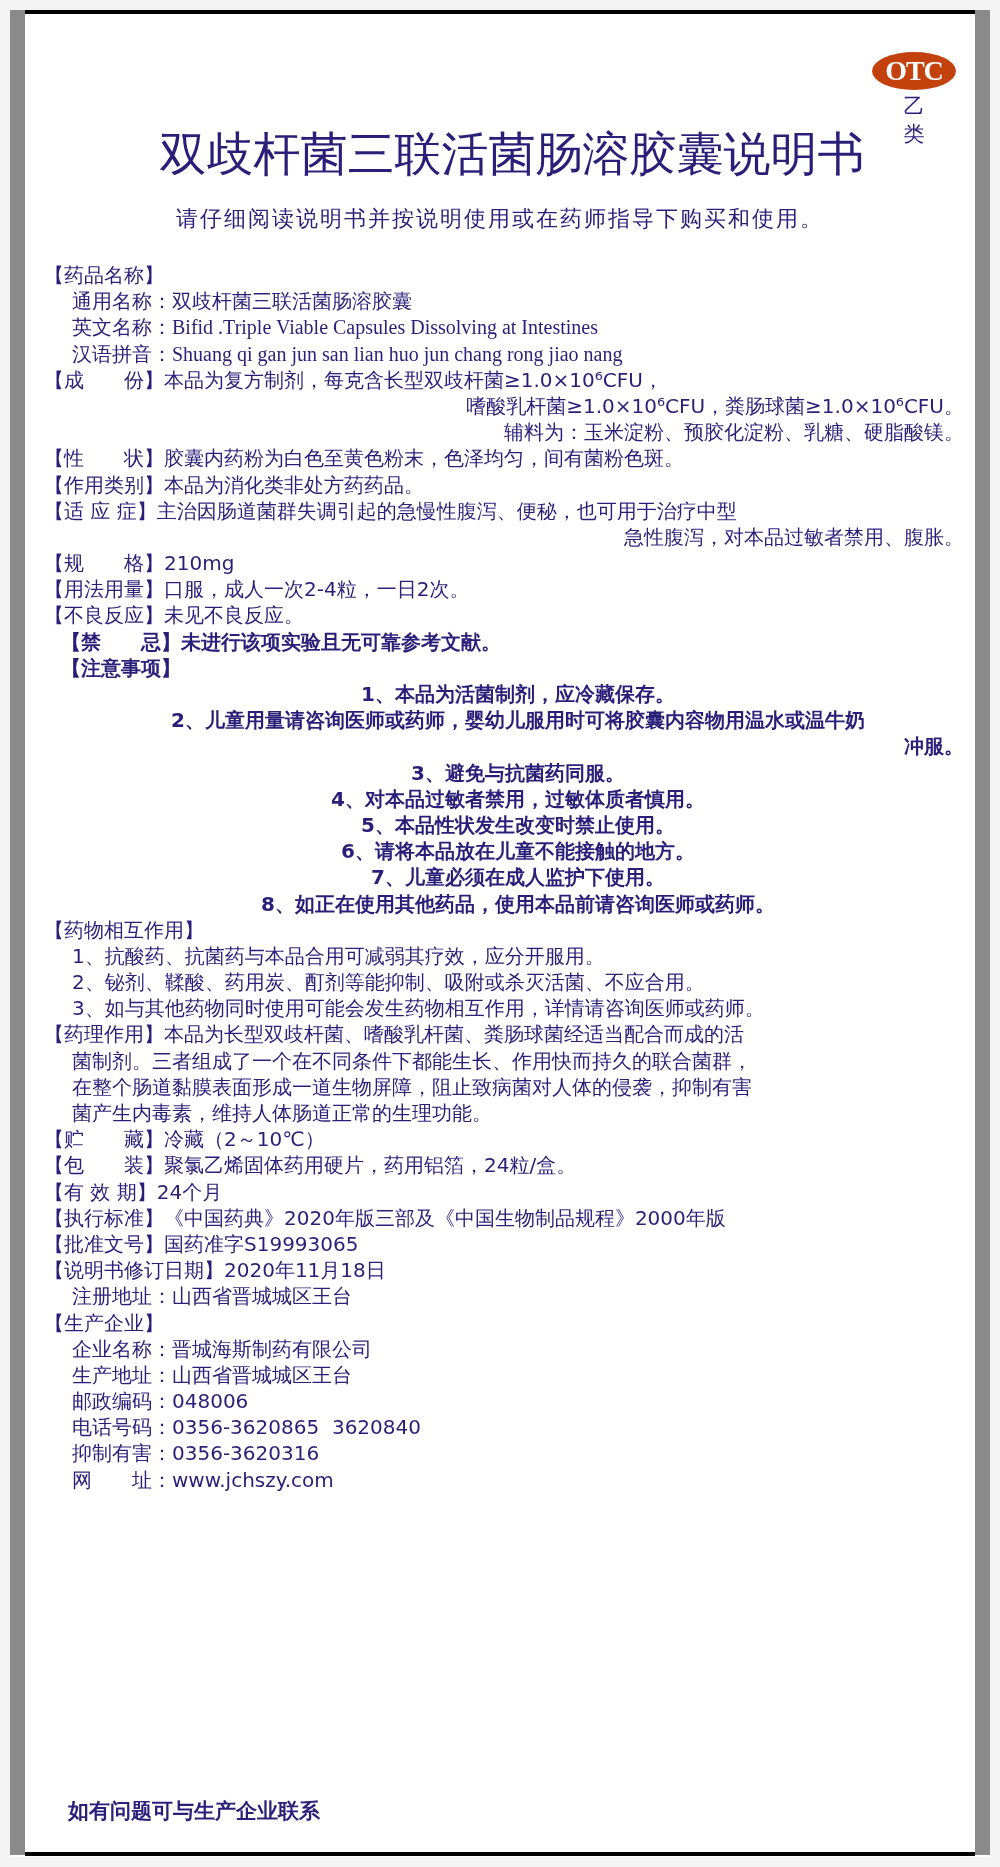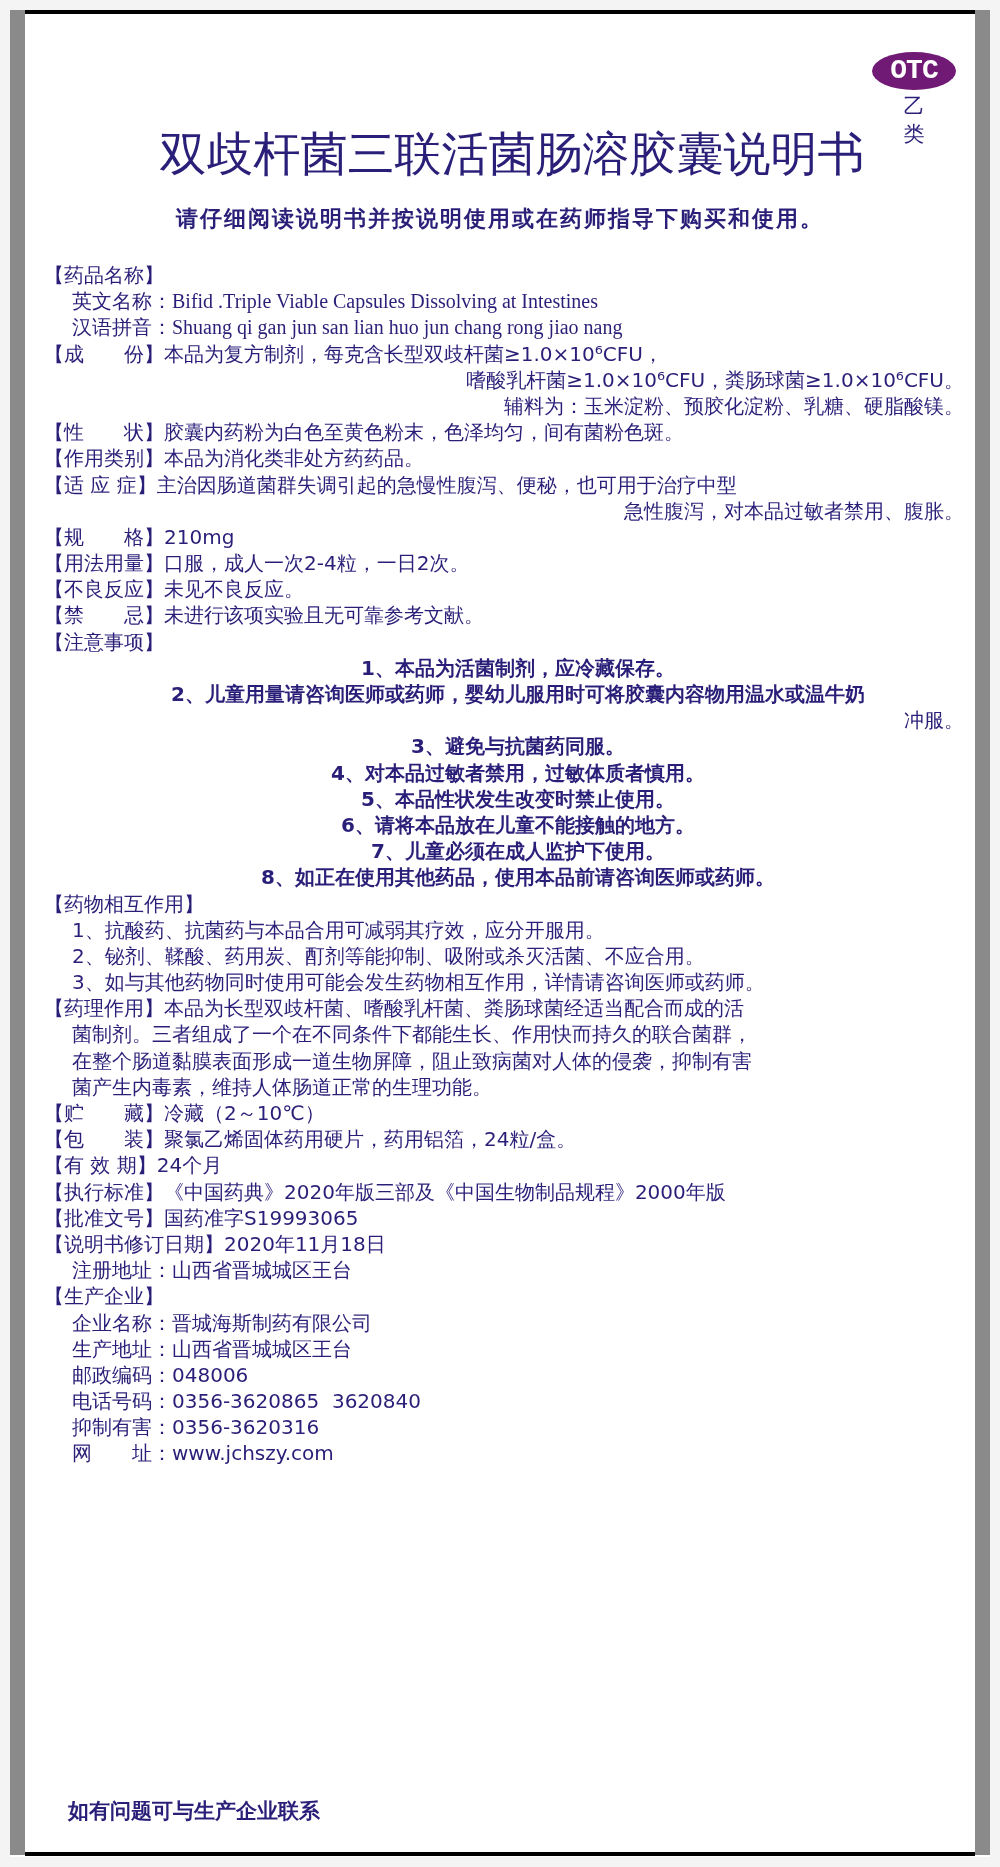--- a/index.html
+++ b/index.html
@@ -13,48 +13,48 @@
   }
   .bar-left { left: 10px; }
   .bar-right { left: 975px; }
   .line-top, .line-bottom {
     position: absolute; left: 25px; width: 950px; height: 4px; background: #000;
   }
   .line-top { top: 10px; }
   .line-bottom { top: 1852px; }
   .otc {
     position: absolute; left: 872px; top: 52px; width: 84px; height: 38px;
-    border-radius: 50%; background: #701a75; color: #fff;
-    font-family: Liberation Mono, monospace; font-weight: bold;
+    border-radius: 50%; background: #c2410c; color: #fff;
+    font-family: Liberation Serif, serif; font-weight: bold;
     font-size: 28px; line-height: 38px; text-align: center; letter-spacing: -1px;
   }
   .otc-class {
     position: absolute; left: 872px; top: 92px; width: 84px; text-align: center;
     font-family: "DejaVu Sans", sans-serif; font-size: 21px; color: #2a1f78; letter-spacing: 10px;
     padding-left: 10px; box-sizing: border-box;
   }
   .title {
     position: absolute; left: 0; top: 124px; width: 1000px; text-align: center;
     font-family: "DejaVu Sans", sans-serif; font-size: 47px; line-height: 60px;
     color: #2a1f78; letter-spacing: 0px; margin-left: 12px;
   }
   .subtitle {
     position: absolute; left: 0; top: 204px; width: 1000px; text-align: center;
-    font-family: "DejaVu Sans", sans-serif; font-size: 22px; font-weight: bold; line-height: 30px;
+    font-family: "DejaVu Sans", sans-serif; font-size: 22px; font-weight: normal; line-height: 30px;
     color: #2a1f78; letter-spacing: 2px;
   }
   .body {
     position: absolute; left: 44px; top: 262px; width: 920px;
     font-family: "DejaVu Sans", sans-serif; font-size: 20px; color: #2a1f78;
   }
   .row { height: 26.2px; line-height: 26px; white-space: nowrap; }
   .ind { padding-left: 28px; }
   .ind2 { padding-left: 14px; text-align: right; }
   .en { font-family: "Liberation Serif", "DejaVu Serif", serif; font-size: 20px; }
-  .b { font-weight: normal; }
+  .b { font-weight: bold; margin-left: 17px; }
   .note { padding-left: 28px; font-weight: bold; text-align: center; }
   .closing { position: absolute; left: 68px; top: 1797px; font-family: Liberation Serif, serif;
     font-weight: bold; font-size: 21px; color: #2a1f78; }
 </style>
 </head>
 <body>
 
 <div class="page"></div>
 <div class="bar-left"></div>
 <div class="bar-right"></div>
@@ -62,20 +62,21 @@
 <div class="line-bottom"></div>
 
 <div class="otc">OTC</div>
 <div class="otc-class">乙 类</div>
 
 <div class="title">双歧杆菌三联活菌肠溶胶囊说明书</div>
 <div class="subtitle">请仔细阅读说明书并按说明使用或在药师指导下购买和使用。</div>
 
 <div class="body">
   <div class="row">【药品名称】</div>
+  <div class="row ind"><span>通用名称：</span><span>双歧杆菌三联活菌肠溶胶囊</span></div>
   <div class="row ind"><span>英文名称：</span><span class="en">Bifid .Triple Viable Capsules Dissolving at Intestines</span></div>
   <div class="row ind"><span>汉语拼音：</span><span class="en">Shuang qi gan jun san lian huo jun chang rong jiao nang</span></div>
 
   <div class="row"><span>【成　　份】</span><span>本品为复方制剂，每克含长型双歧杆菌≥1.0×10⁶CFU，</span></div>
   <div class="row ind2">嗜酸乳杆菌≥1.0×10⁶CFU，粪肠球菌≥1.0×10⁶CFU。</div>
   <div class="row ind2">辅料为：玉米淀粉、预胶化淀粉、乳糖、硬脂酸镁。</div>
 
   <div class="row"><span>【性　　状】</span><span>胶囊内药粉为白色至黄色粉末，色泽均匀，间有菌粉色斑。</span></div>
   <div class="row"><span>【作用类别】</span><span>本品为消化类非处方药药品。</span></div>
   <div class="row"><span>【适 应 症】</span><span>主治因肠道菌群失调引起的急慢性腹泻、便秘，也可用于治疗中型</span></div>

